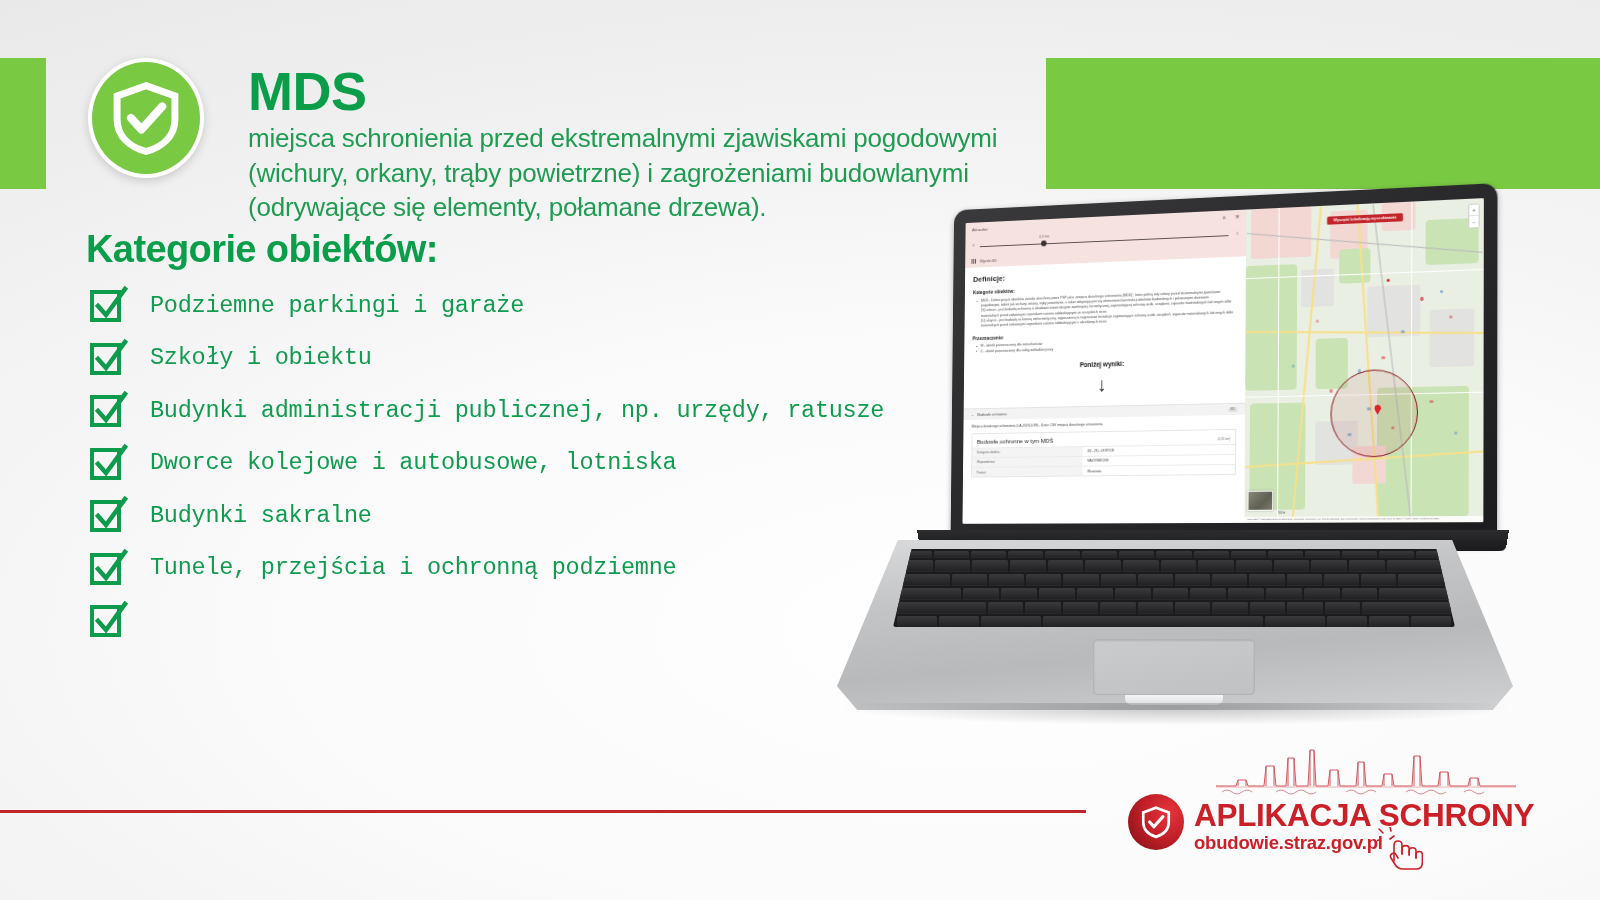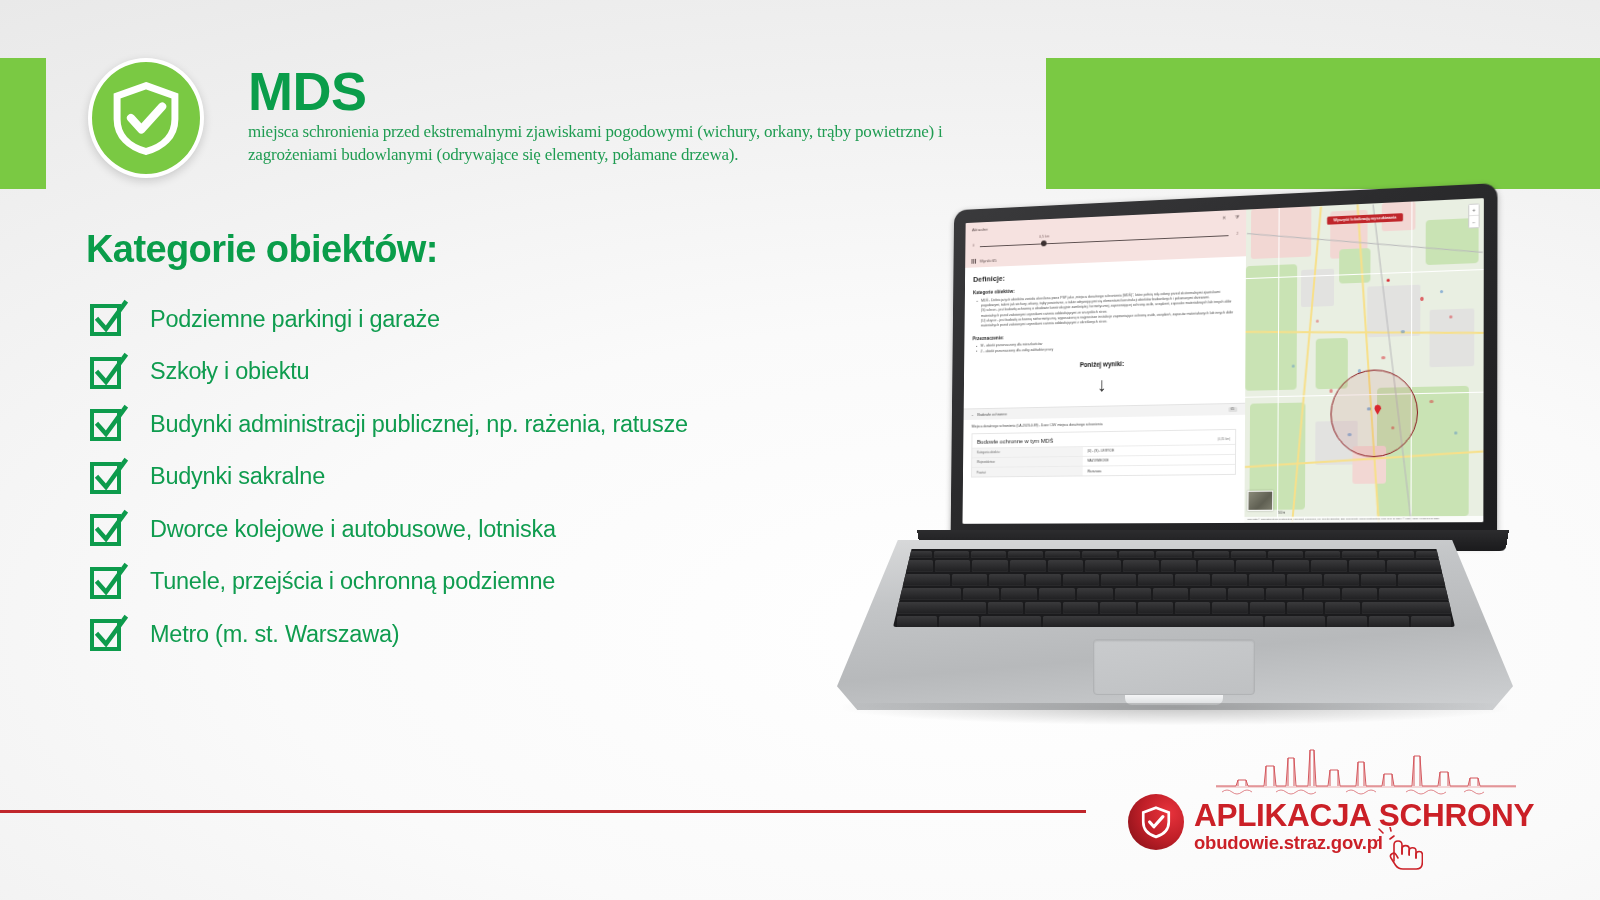--- a/index.html
+++ b/index.html
@@ -25,31 +25,30 @@
     display:flex; align-items:center; justify-content:center;
   }
   .badge svg { width:74px; height:74px; display:block; }
 
   .header-text { position:absolute; left:160px; top:12px; width:780px; }
   .mds-title {
     font-size:54px; font-weight:bold; color:#0a9d4a; line-height:1.02;
     letter-spacing:-0.5px;
   }
   .mds-sub {
-    margin-top:2px; font-size:17px; color:#1f9c52; line-height:1.33;
+    margin-top:2px; font-size:26px; color:#1f9c52; line-height:1.33;
     letter-spacing:-0.2px;
-    font-family:Liberation Serif, serif;
   }
 
   
   .cat-title {
     position:absolute; left:86px; top:228px;
     font-size:38px; font-weight:bold; color:#0a9d4a; letter-spacing:-0.6px;
   }
-  .cat-list { position:absolute; left:88px; top:293px; width:820px; }
+  .cat-list { position:absolute; left:88px; top:279px; width:820px;font-family:Liberation Mono, monospace; }
   .cat-item { display:flex; align-items:center; height:52.5px; }
   .cat-check { width:40px; height:40px; position:relative; flex:0 0 40px; margin-right:22px; }
   .cat-check svg { position:absolute; left:0; top:0; width:40px; height:40px; display:block; }
   .cat-label {
     font-size:23.5px; color:#0f9c4f; letter-spacing:-0.25px; white-space:nowrap;
   }
 
   
   .laptop { position:absolute; left:825px; top:195px; width:700px; height:570px; }
 
@@ -282,62 +281,61 @@
     <span class="cat-label">Szkoły i obiektu</span>
   </div>
 
   <div class="cat-item">
     <span class="cat-check">
       <svg viewBox="0 0 40 40" aria-hidden="true">
         <rect x="4" y="7" width="27" height="28" fill="none" stroke="#0d9b4c" stroke-width="4"></rect>
         <path d="M10 21 L18 30 L37 4" fill="none" stroke="#0d9b4c" stroke-width="4.5" stroke-linecap="square"></path>
       </svg>
     </span>
-    <span class="cat-label">Budynki administracji publicznej, np. rażenia, ratusze</span>
+    <span class="cat-label">Budynki administracji publicznej, np. urzędy, ratusze</span>
   </div>
 
 
   <div class="cat-item">
     <span class="cat-check">
       <svg viewBox="0 0 40 40" aria-hidden="true">
         <rect x="4" y="7" width="27" height="28" fill="none" stroke="#0d9b4c" stroke-width="4"></rect>
         <path d="M10 21 L18 30 L37 4" fill="none" stroke="#0d9b4c" stroke-width="4.5" stroke-linecap="square"></path>
       </svg>
     </span>
-    <span class="cat-label">Budynki sakralne</span>
+    <span class="cat-label">Dworce kolejowe i autobusowe, lotniska</span>
   </div>
 
   <div class="cat-item">
     <span class="cat-check">
       <svg viewBox="0 0 40 40" aria-hidden="true">
         <rect x="4" y="7" width="27" height="28" fill="none" stroke="#0d9b4c" stroke-width="4"></rect>
         <path d="M10 21 L18 30 L37 4" fill="none" stroke="#0d9b4c" stroke-width="4.5" stroke-linecap="square"></path>
       </svg>
     </span>
-    <span class="cat-label">Dworce kolejowe i autobusowe, lotniska</span>
+    <span class="cat-label">Budynki sakralne</span>
   </div>
 
   <div class="cat-item">
     <span class="cat-check">
       <svg viewBox="0 0 40 40" aria-hidden="true">
         <rect x="4" y="7" width="27" height="28" fill="none" stroke="#0d9b4c" stroke-width="4"></rect>
         <path d="M10 21 L18 30 L37 4" fill="none" stroke="#0d9b4c" stroke-width="4.5" stroke-linecap="square"></path>
       </svg>
     </span>
     <span class="cat-label">Tunele, przejścia i ochronną podziemne</span>
   </div>
 
   <div class="cat-item">
     <span class="cat-check">
       <svg viewBox="0 0 40 40" aria-hidden="true">
         <rect x="4" y="7" width="27" height="28" fill="none" stroke="#0d9b4c" stroke-width="4"></rect>
         <path d="M10 21 L18 30 L37 4" fill="none" stroke="#0d9b4c" stroke-width="4.5" stroke-linecap="square"></path>
       </svg>
     </span>
-    <span class="cat-label">Metro (m. st. Warszawa)</span>
   </div>
 </div>
 
 <div class="laptop">
 
   <div class="lid">
     <div class="screen">
 
       <div class="doc-pane">
 

